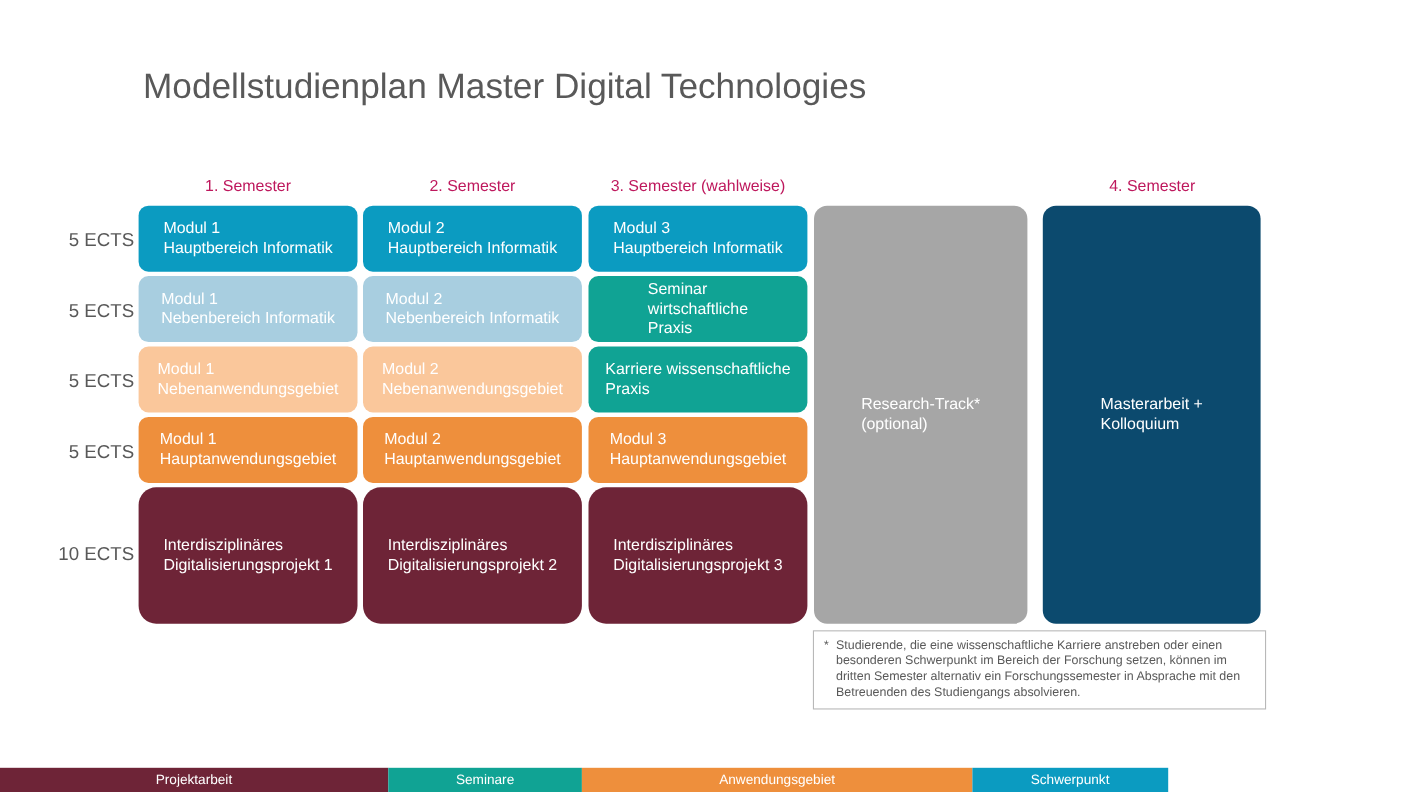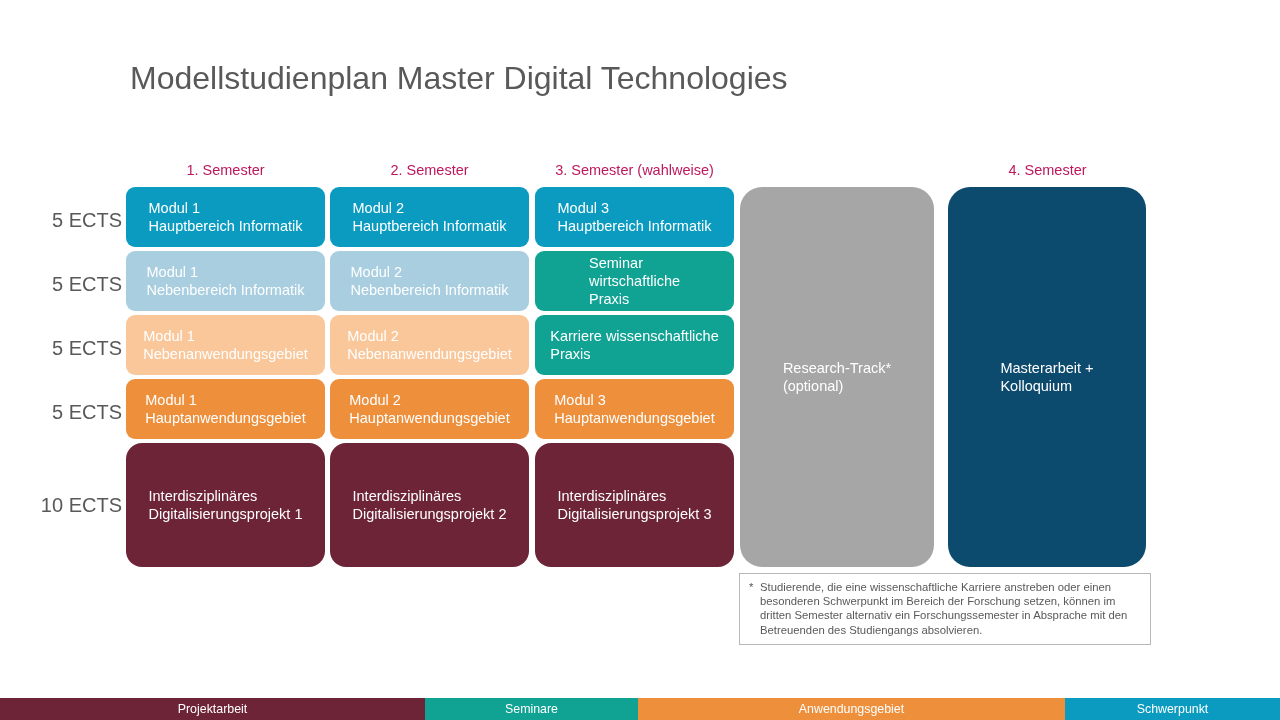--- a/index.html
+++ b/index.html
@@ -40,21 +40,21 @@
     color: #be185d;
     text-align: center;
     white-space: nowrap;
   }
   
   .ects-label {
     position: absolute;
     left: 38px;
     width: 84px;
     text-align: right;
-    font-size: 20px;
+    font-size: 17px;
     color: #595959;
     white-space: nowrap;
   }
   
   .box {
     position: absolute;
     border-radius: 9px;
     box-sizing: border-box;
     display: flex;
     align-items: center;
@@ -62,21 +62,21 @@
     color: #ffffff;
     font-size: 14.5px;
     line-height: 18px;
     padding: 2px 6px;
     white-space: pre-line;
   }
   .box.tall {
     border-radius: 16px;
   }
   .box.gray {
-    border-radius: 22px;
+    border-radius: 12px;
     font-size: 14.5px;
   }
   
   .footnote {
     position: absolute;
     left: 739px;
     top: 573px;
     width: 412px;
     height: 72px;
     border: 1px solid #b8b8b8;
@@ -102,21 +102,21 @@
     top: 668px;
     font-size: 15px;
     color: #808080;
     white-space: nowrap;
   }
   
   .legend {
     position: absolute;
     left: 0;
     bottom: 0;
-    width: 1280px;
+    width: 1062px;
     height: 22px;
     display: flex;
   }
   .legend-seg {
     display: flex;
     align-items: center;
     justify-content: center;
     color: #ffffff;
     font-size: 12.4px;
     white-space: nowrap;

